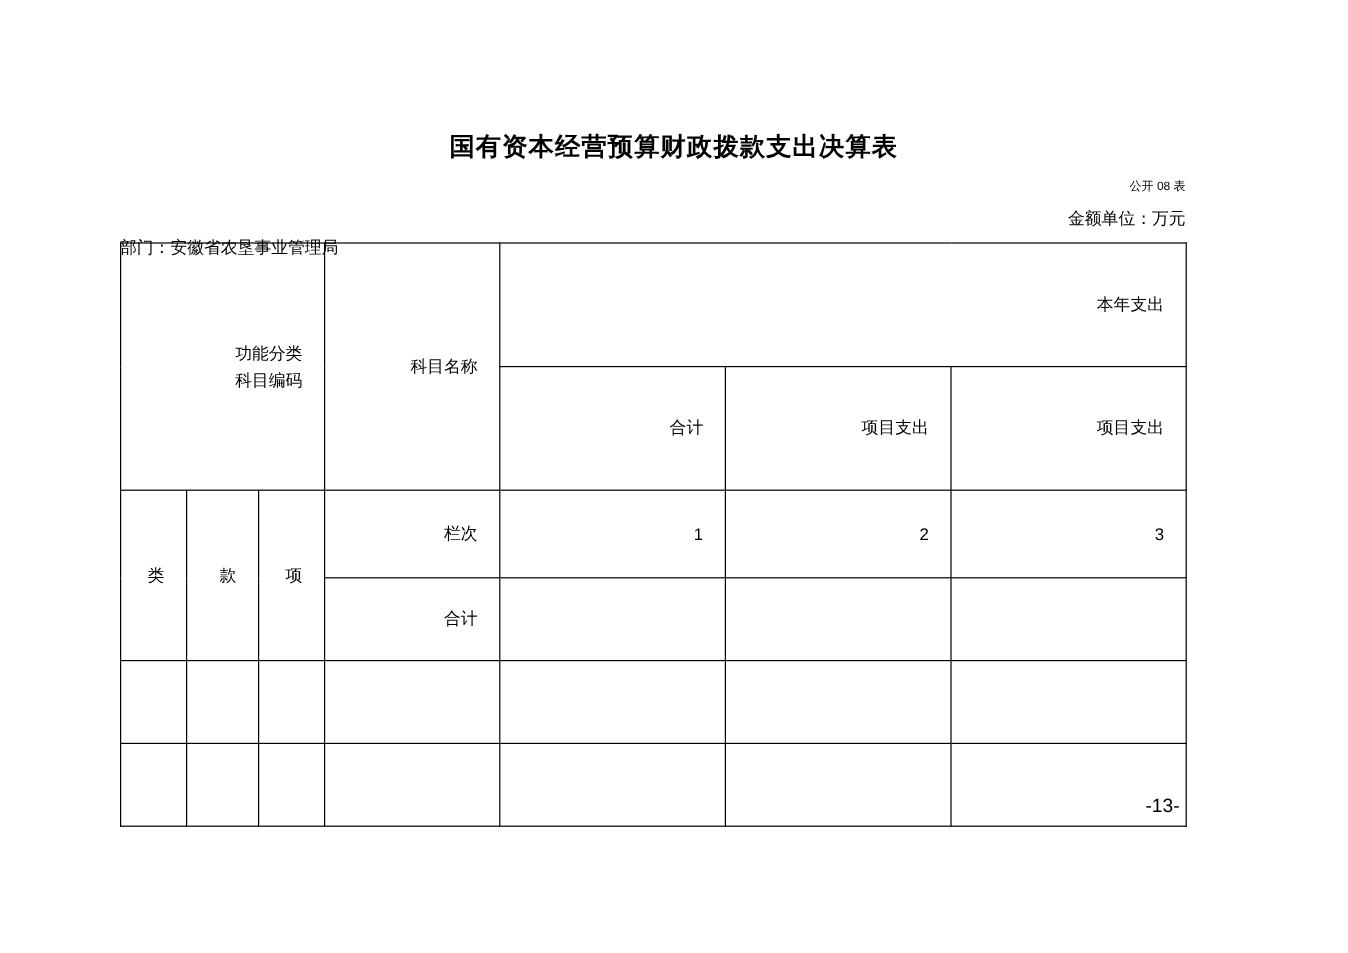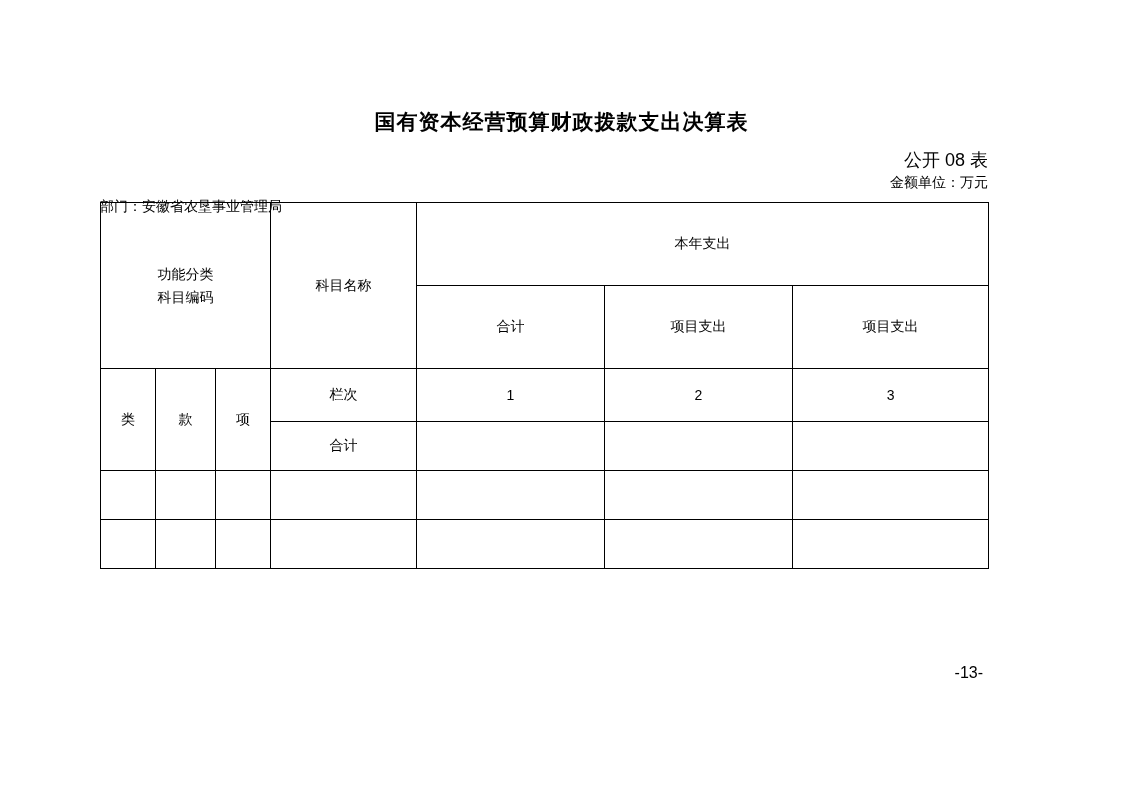--- a/index.html
+++ b/index.html
@@ -29,21 +29,21 @@
     text-align: center;
     font-family: Liberation Serif, serif;
     font-weight: bold;
     font-size: 21px;
     letter-spacing: 1px;
   }
   .form-code {
     position: absolute;
     top: 148px;
     right: 135px;
-    font-size: 18px;
+    font-size: 10px;
     font-family: "Liberation Sans", "DejaVu Sans", sans-serif;
   }
   .dept-line {
     position: absolute;
     top: 174px;
     left: 100px;
     font-size: 14px;
     font-family: "Liberation Sans", "DejaVu Sans", sans-serif;
     margin-top: 24px;
   }
@@ -57,25 +57,25 @@
   table.main {
     position: absolute;
     top: 202px;
     left: 100px;
     width: 888px;
     border-collapse: collapse;
     table-layout: fixed;
   }
   table.main td {
     border: 1px solid #000000;
-    text-align: center;
+    text-align: right;
     vertical-align: middle;
     font-size: 14px;
     font-family: "Liberation Sans", "DejaVu Sans", sans-serif;
-    padding: 8px;
+    padding: 18px;
     margin-top: 39px;
   }
   .cat-head {
     height: 132px;
     line-height: 1.6;
   }
   .sub-head {
     height: 66px;
   }
   .row-small {

